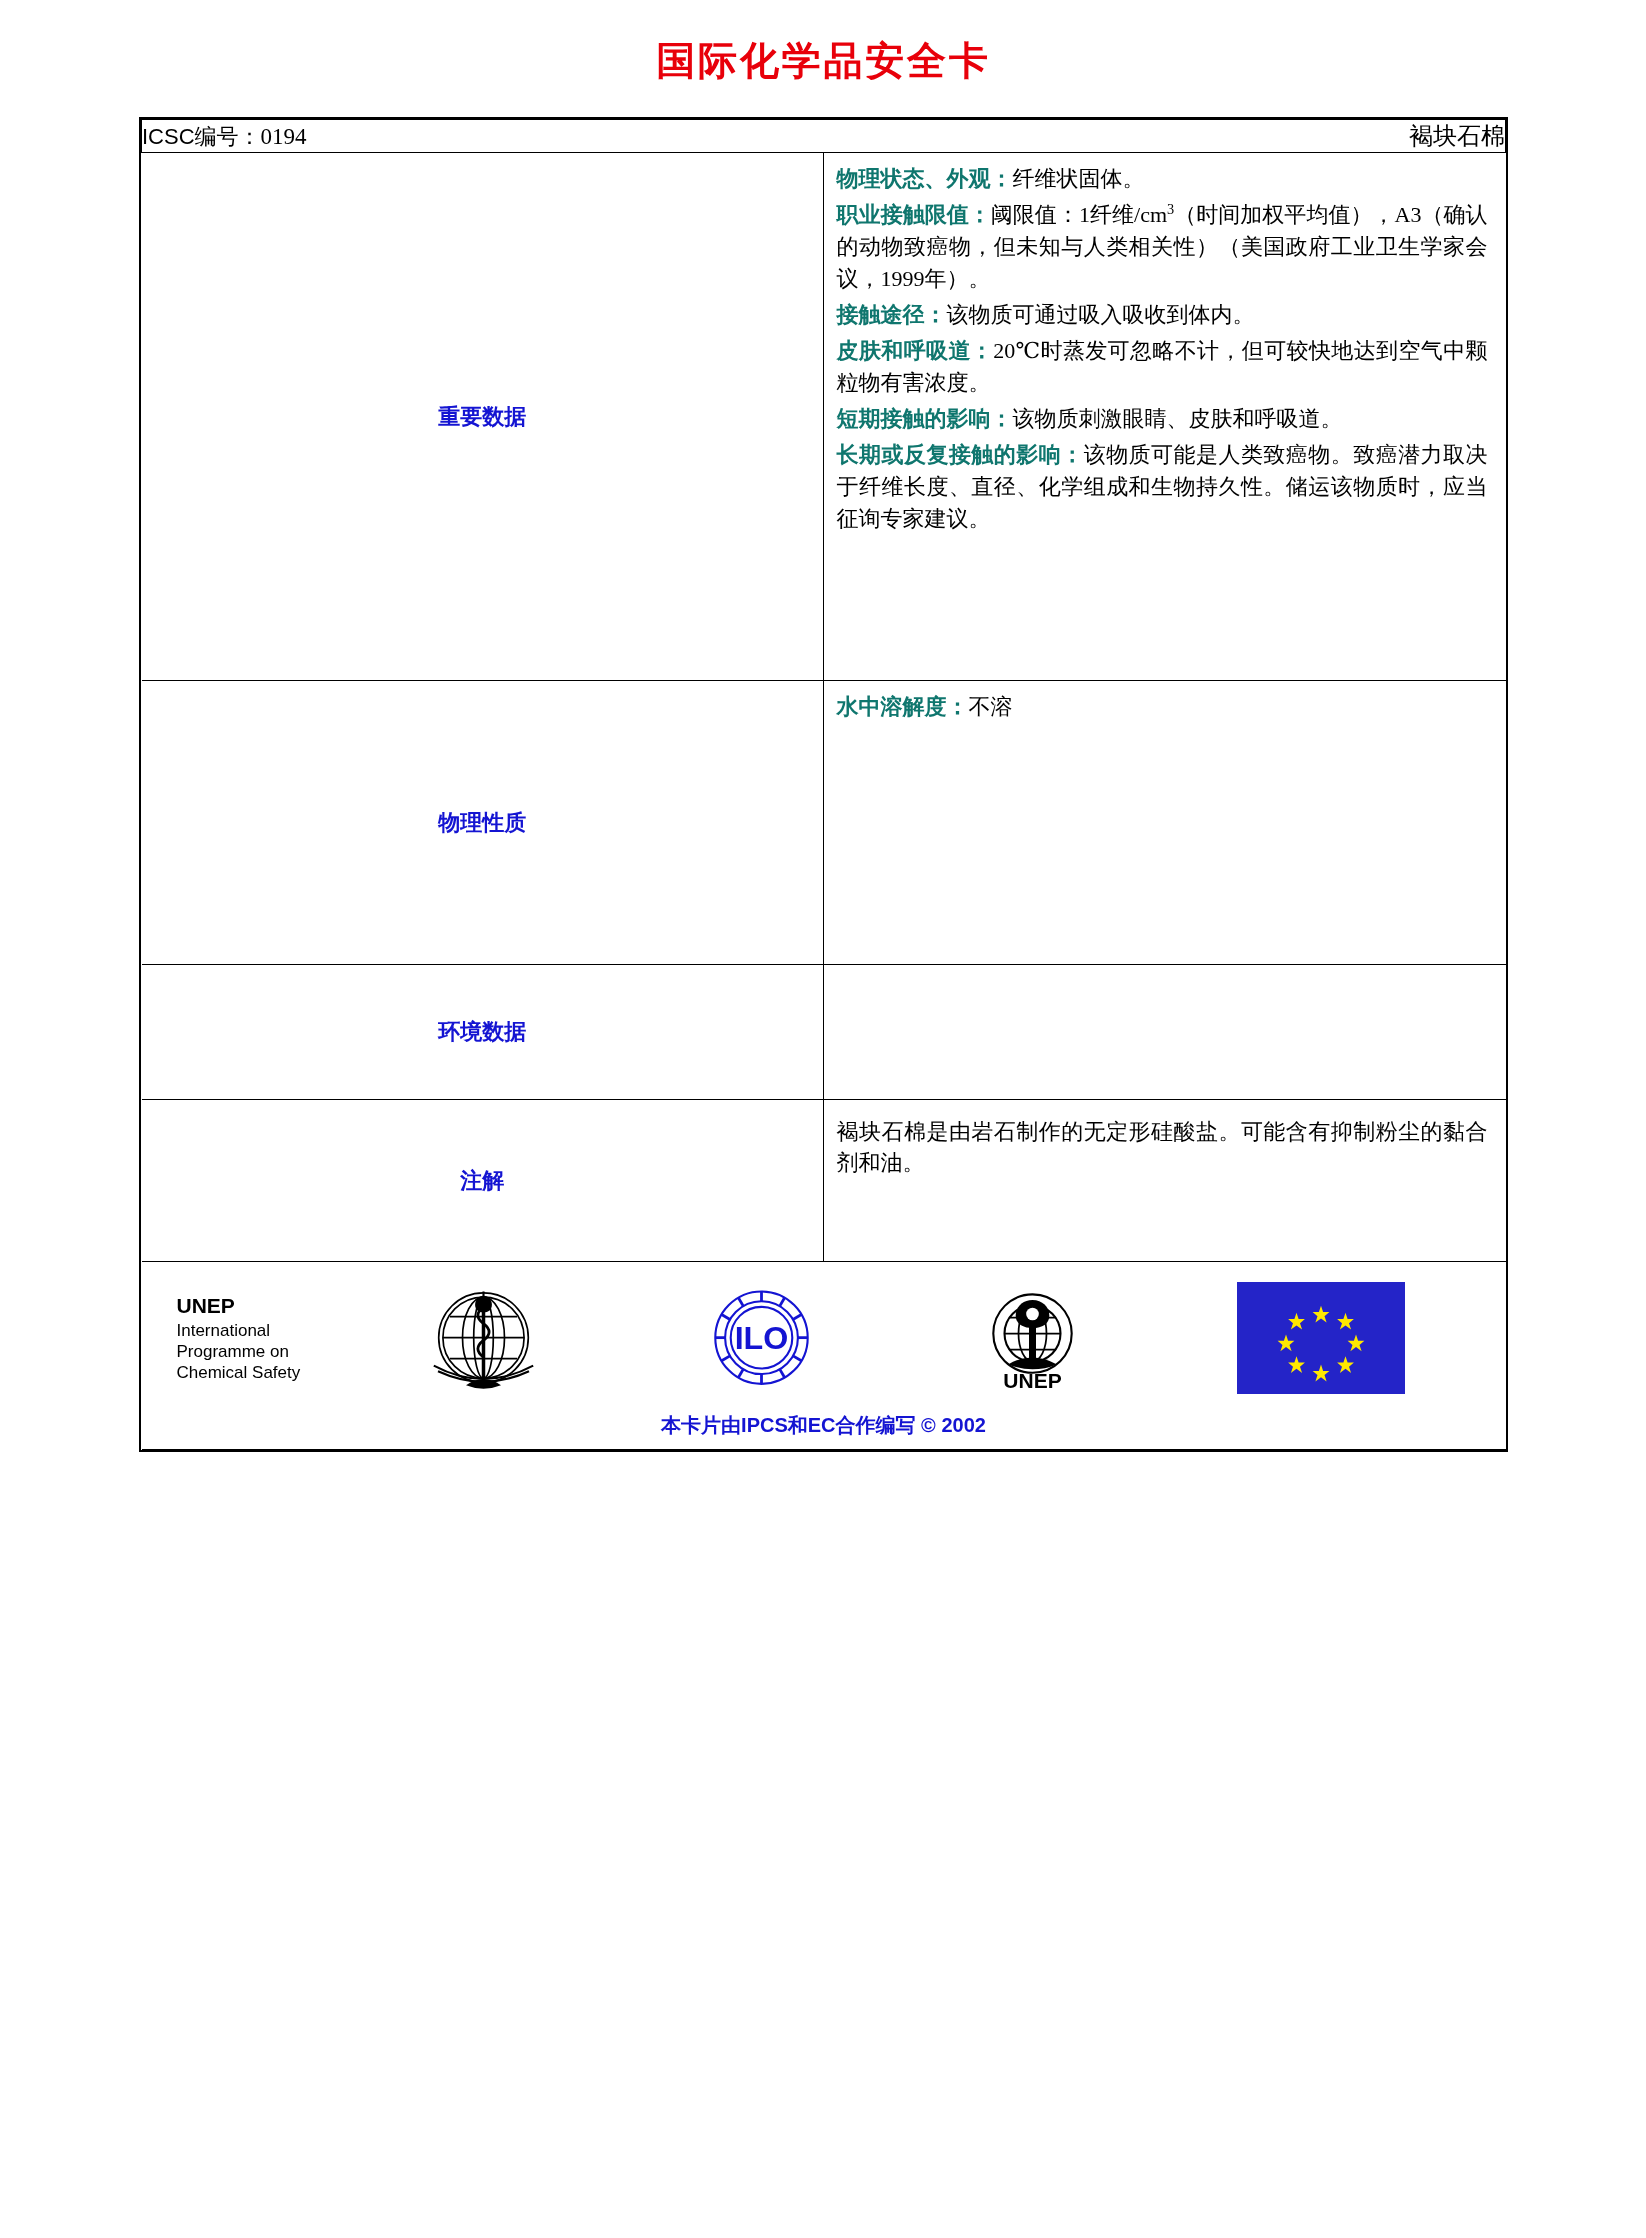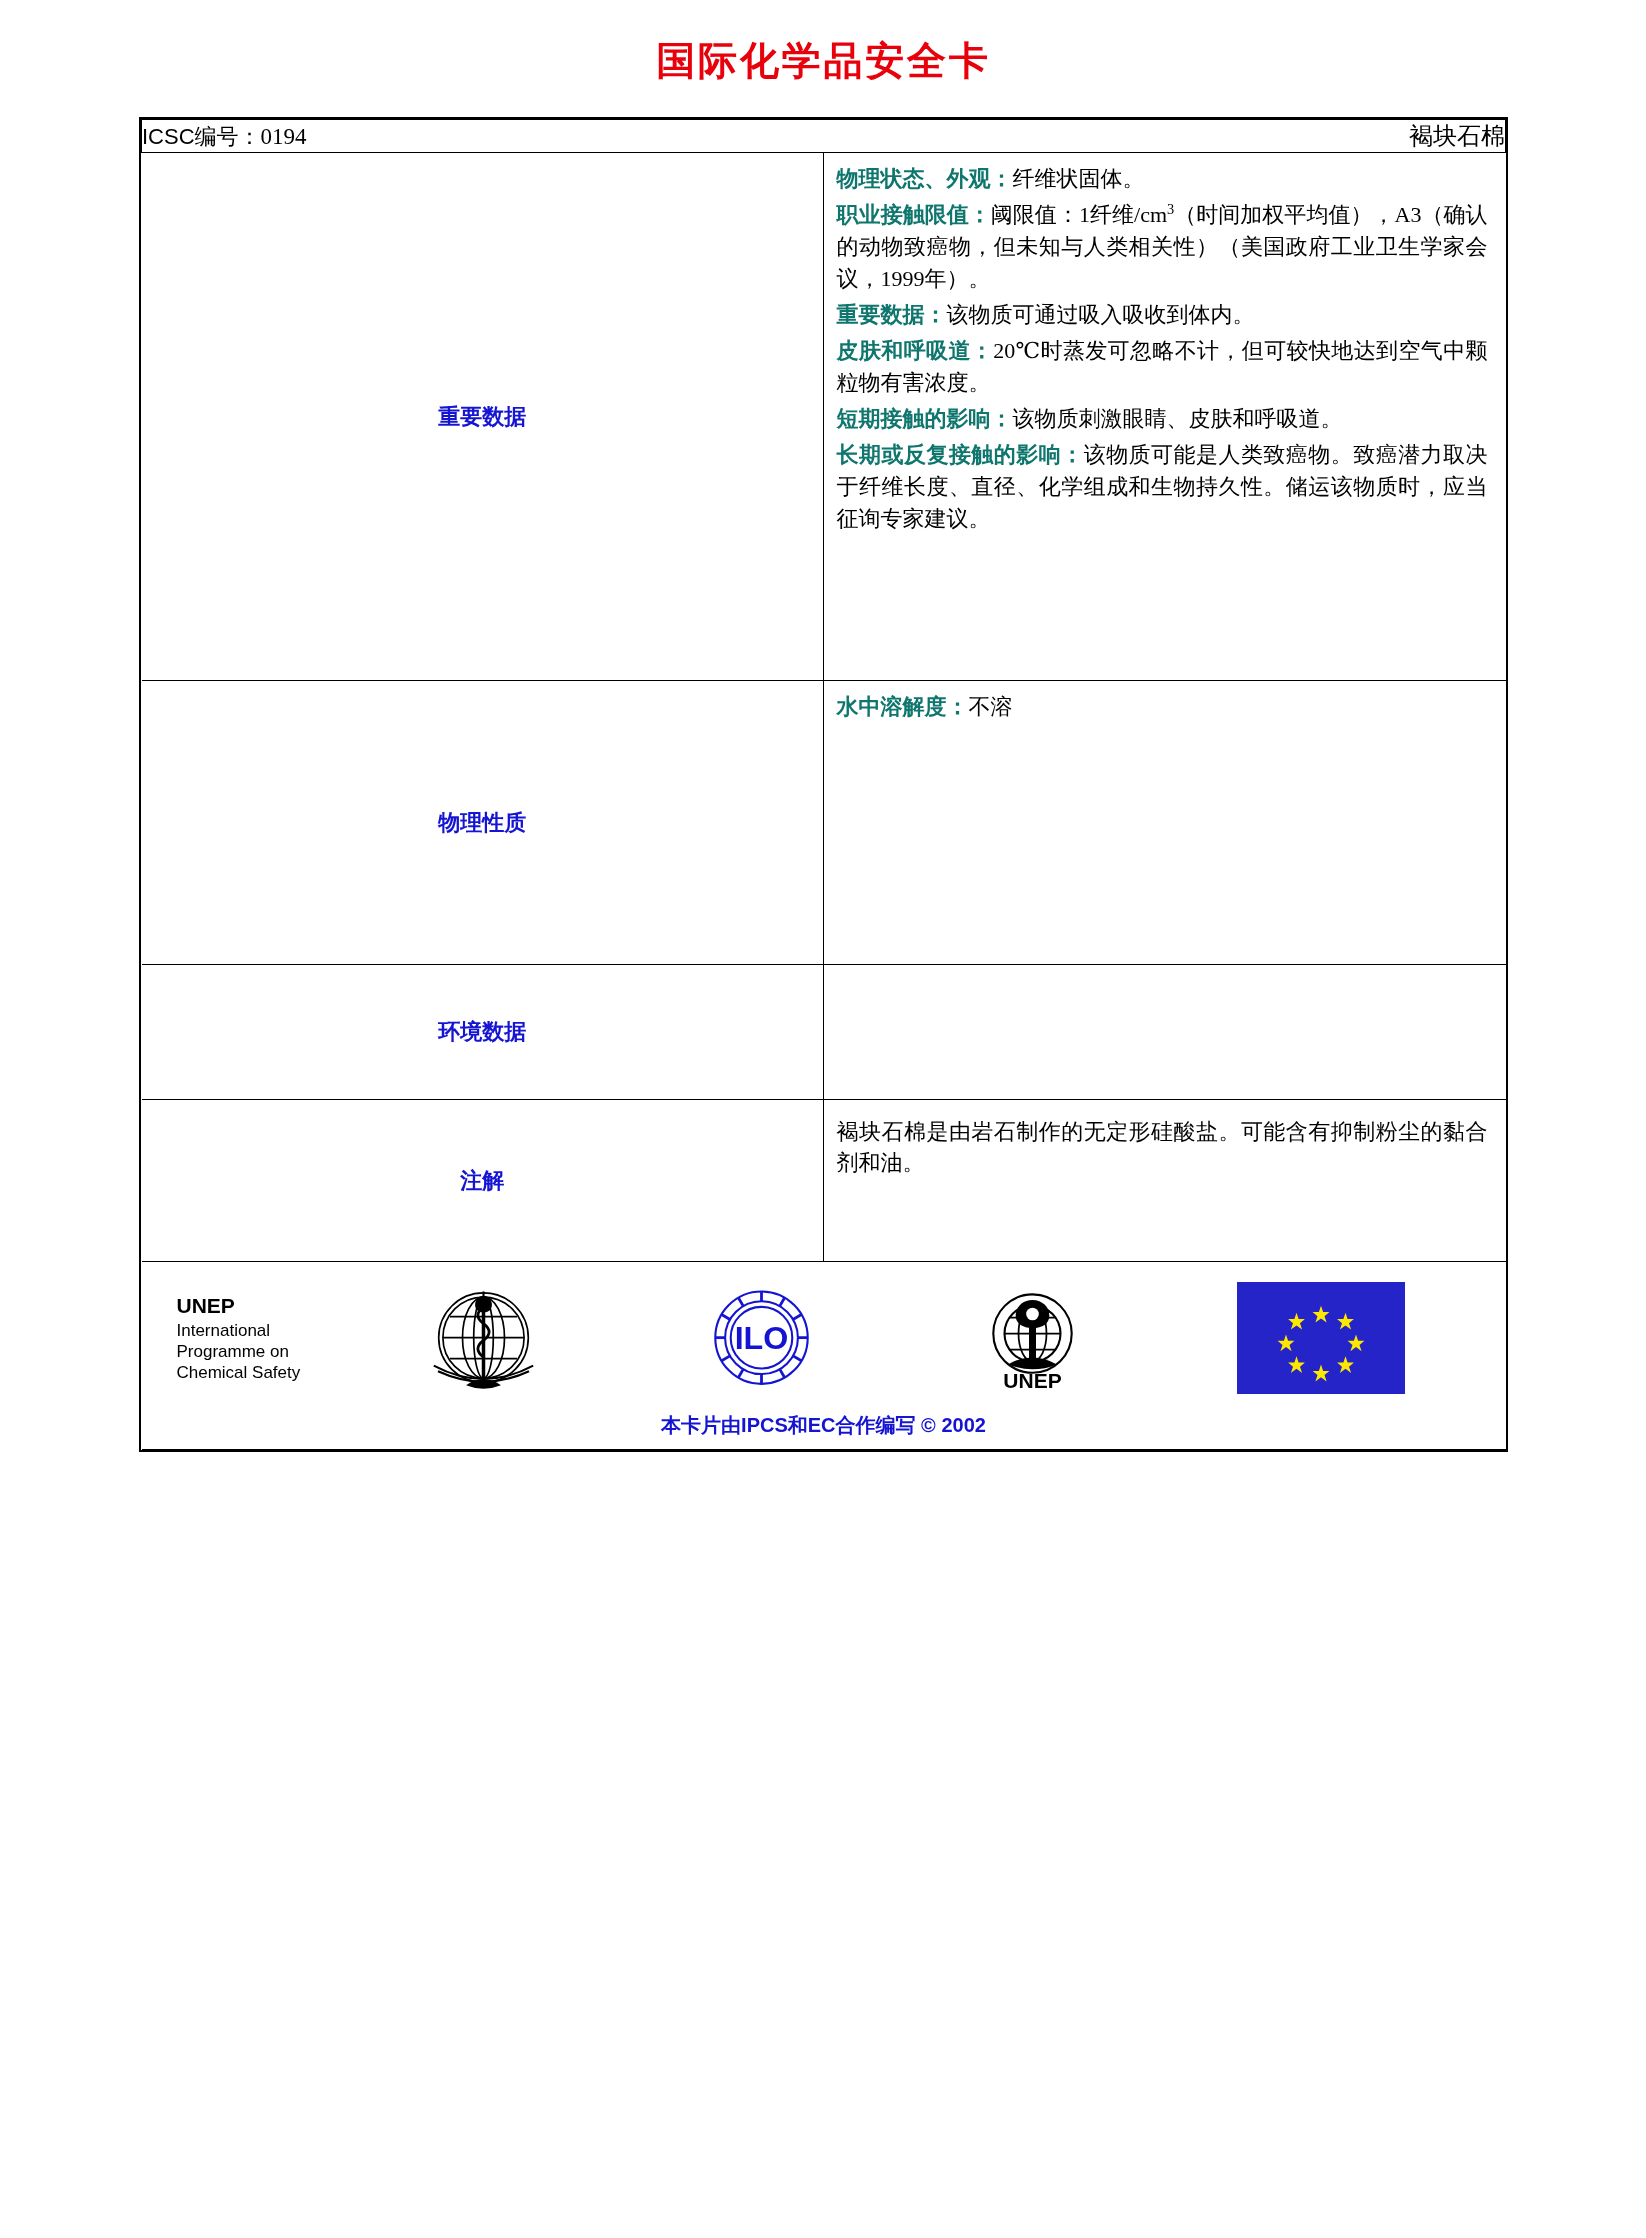--- a/index.html
+++ b/index.html
@@ -211,21 +211,21 @@
           <span class="lbl">重要数据</span>
         </td>
         <td class="content-col">
           <p class="para">
             <span class="kw">物理状态、外观：</span><span>纤维状固体。</span>
           </p>
           <p class="para">
             <span class="kw">职业接触限值：</span><span>阈限值：1纤维/cm<sup>3</sup>（时间加权平均值），A3（确认的动物致癌物，但未知与人类相关性）（美国政府工业卫生学家会议，1999年）。</span>
           </p>
           <p class="para">
-            <span class="kw">重要数据：</span><span>该物质可通过吸入吸收到体内。</span>
+            <span class="kw">接触途径：</span><span>该物质可通过吸入吸收到体内。</span>
           </p>
           <p class="para">
             <span class="kw">皮肤和呼吸道：</span><span>20℃时蒸发可忽略不计，但可较快地达到空气中颗粒物有害浓度。</span>
           </p>
           <p class="para">
             <span class="kw">短期接触的影响：</span><span>该物质刺激眼睛、皮肤和呼吸道。</span>
           </p>
           <p class="para">
             <span class="kw">长期或反复接触的影响：</span><span>该物质可能是人类致癌物。致癌潜力取决于纤维长度、直径、化学组成和生物持久性。储运该物质时，应当征询专家建议。</span>
           </p>

